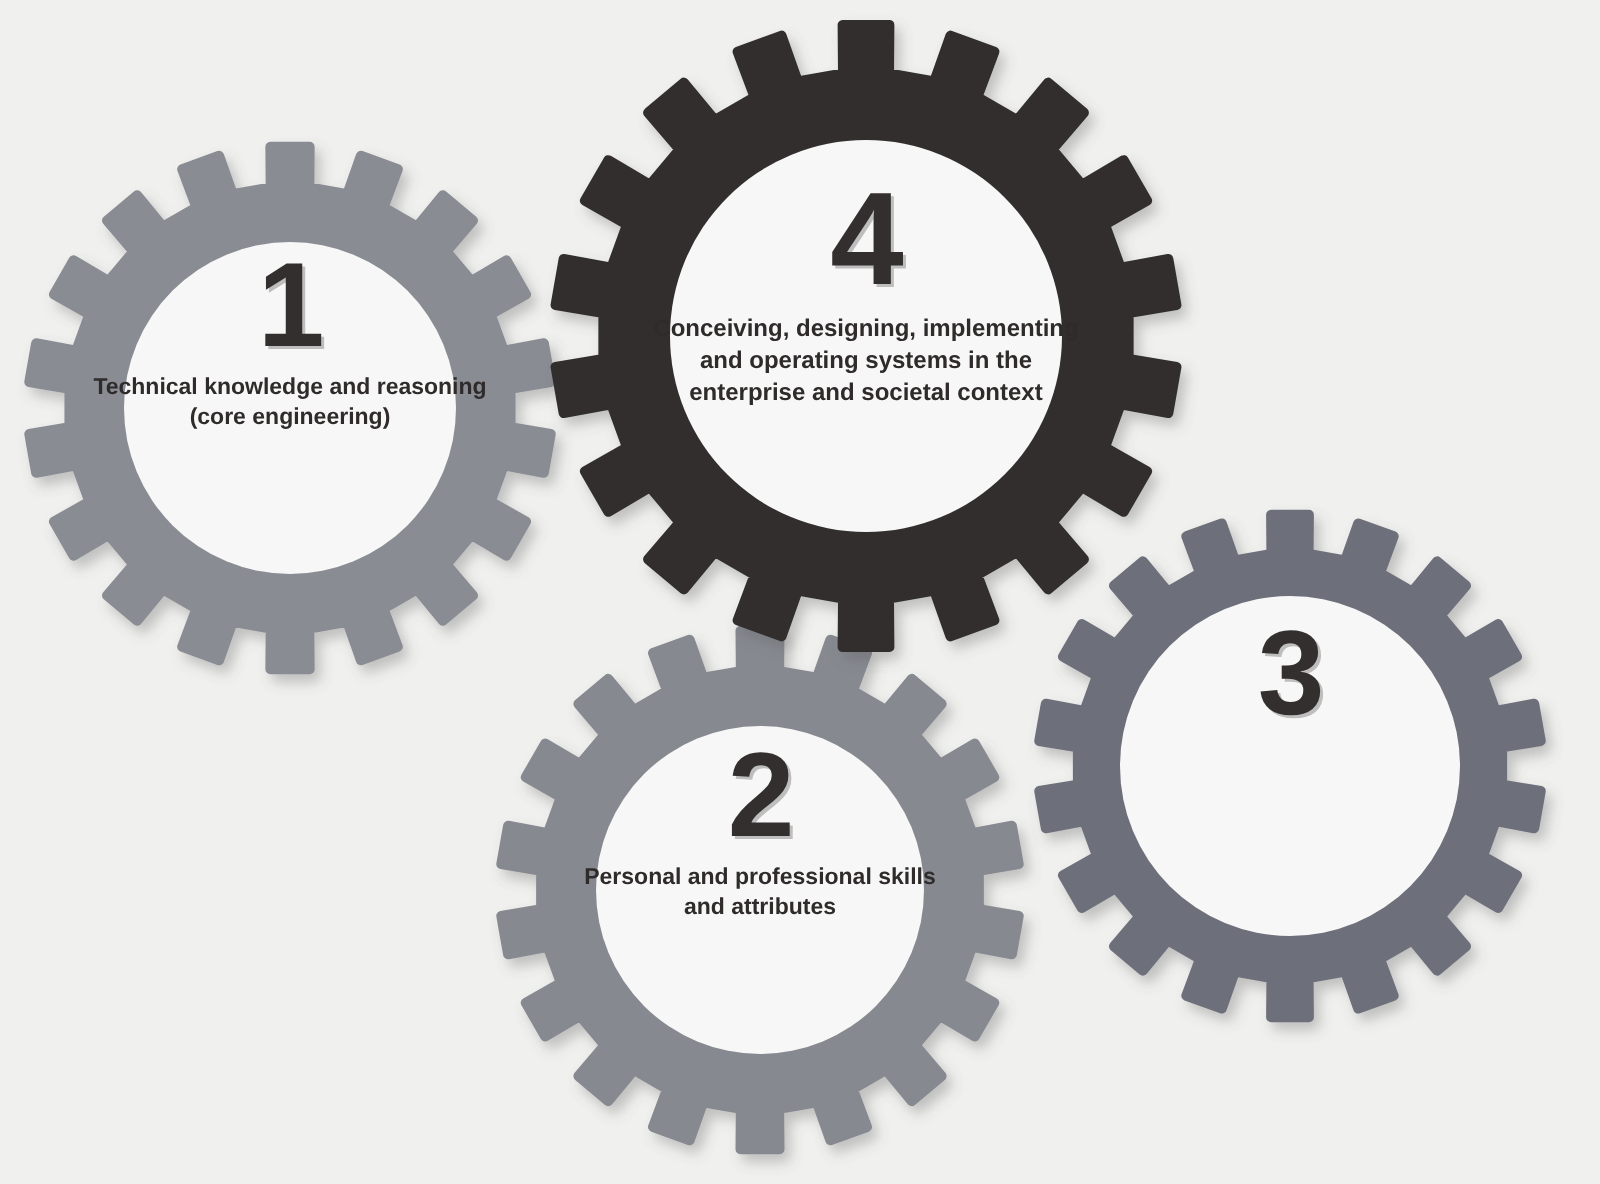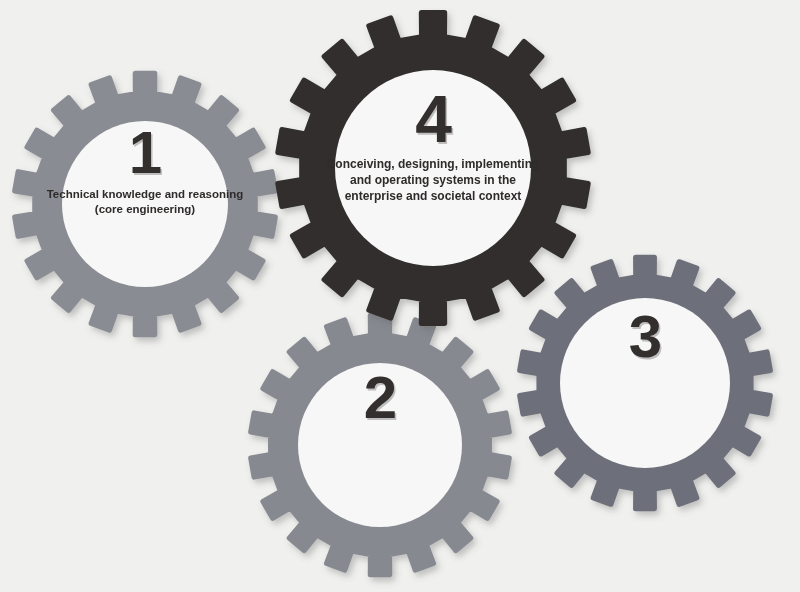--- a/index.html
+++ b/index.html
@@ -93,20 +93,21 @@
       </g>
   </svg>
 
   <div class="gear-label" id="label-gear-1">
     <span class="gear-number">1</span>
     <span class="gear-desc">Technical knowledge and reasoning (core engineering)</span>
   </div>
 
   <div class="gear-label" id="label-gear-2">
     <span class="gear-number">2</span>
+    <span class="gear-desc">Personal and professional skills and attributes</span>
   </div>
 
   <div class="gear-label" id="label-gear-3">
     <span class="gear-number">3</span>
   </div>
 
   <div class="gear-label" id="label-gear-4">
     <span class="gear-number">4</span>
     <span class="gear-desc">Conceiving, designing, implementing and operating systems in the enterprise and societal context</span>
   </div>

